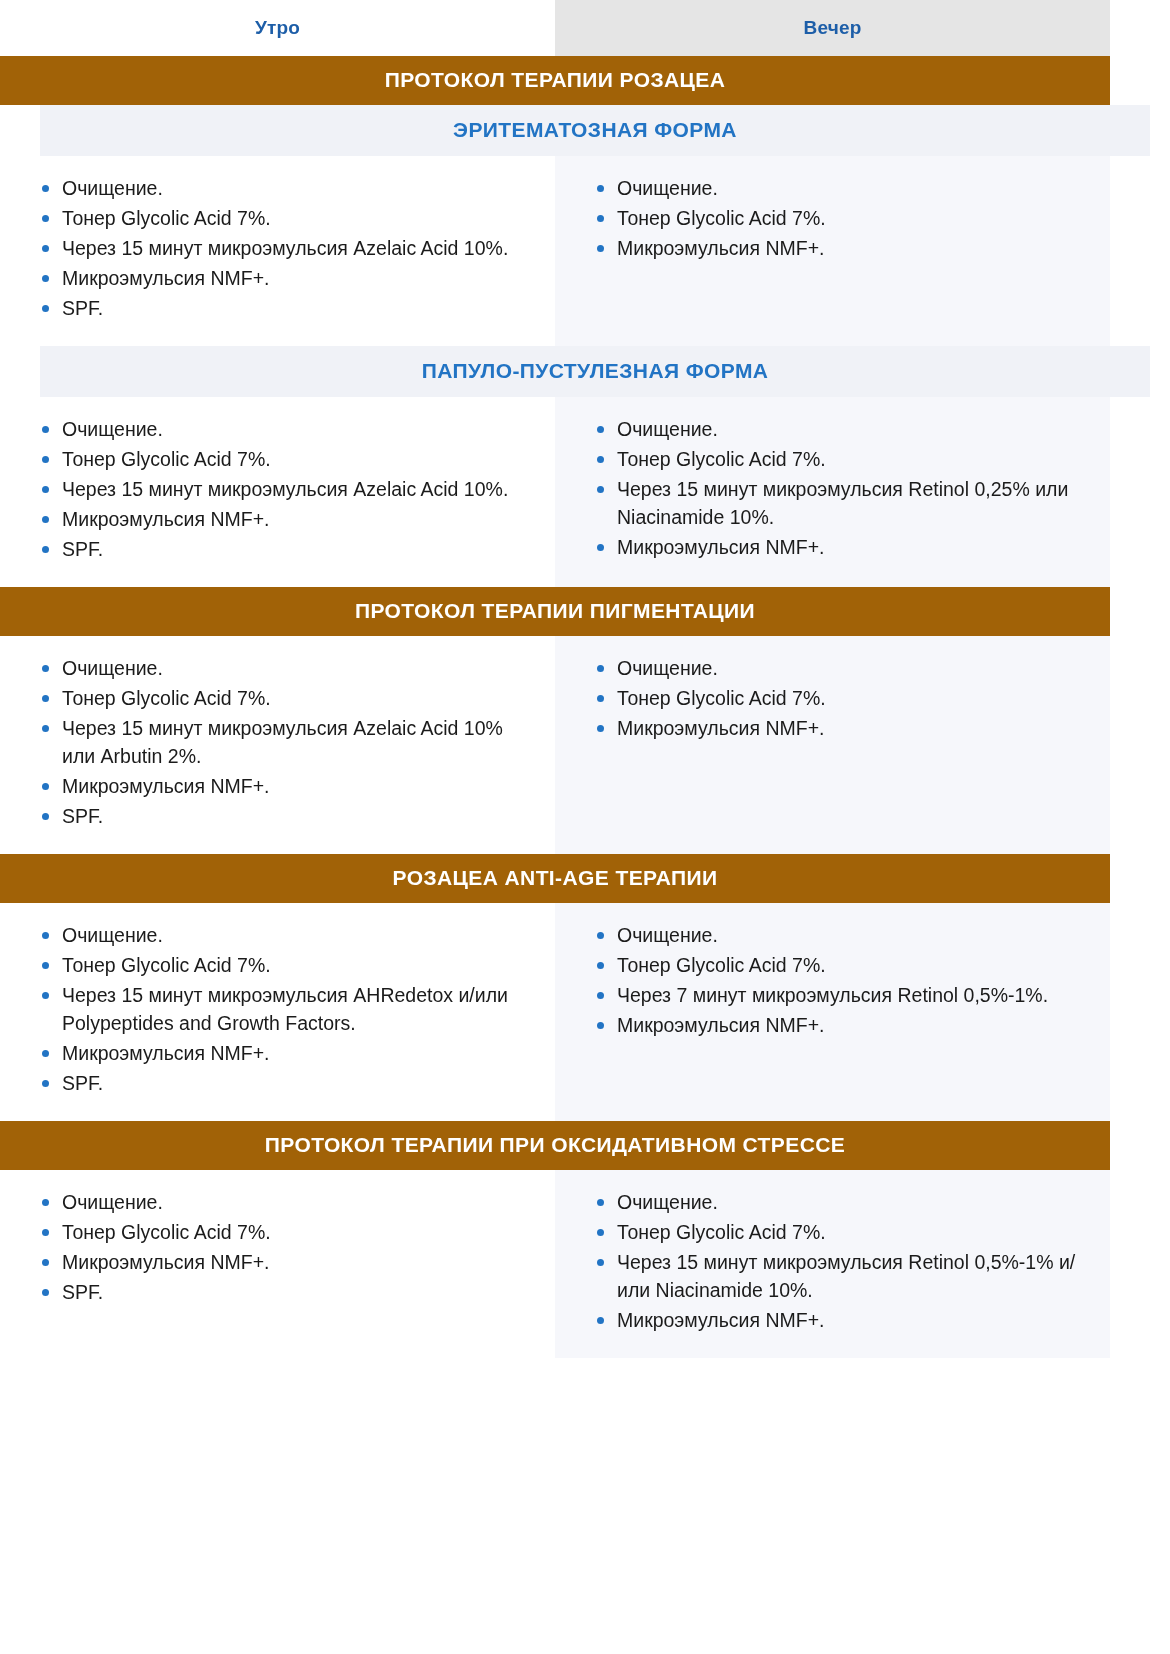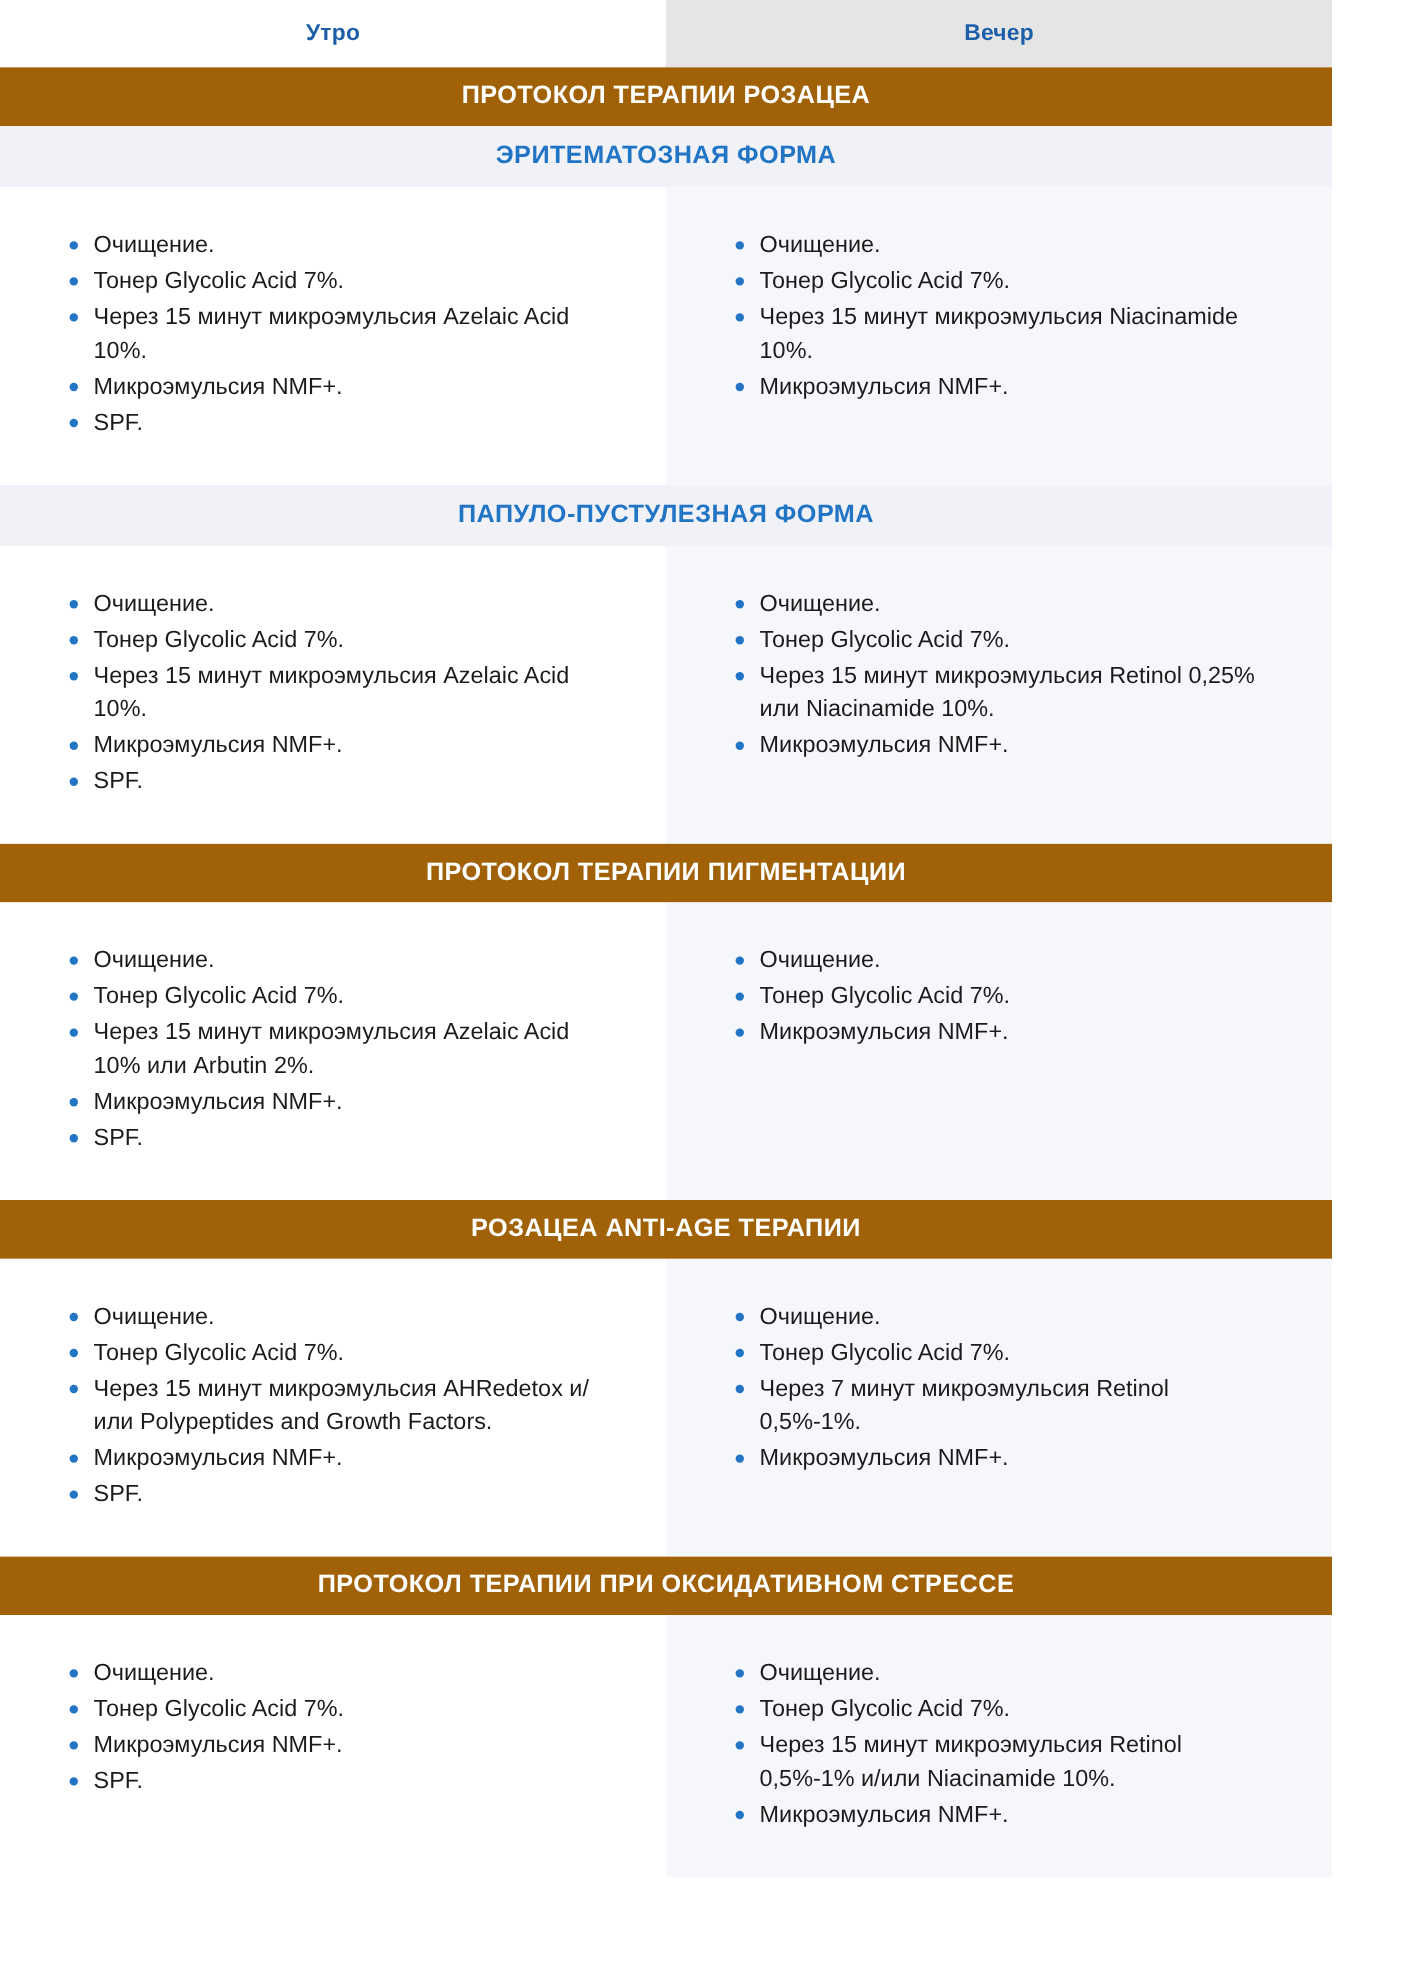--- a/index.html
+++ b/index.html
@@ -60,38 +60,39 @@
   .band-form {
     width: 1110px;
     background: #f0f2f7;
     color: #2274c4;
     text-align: center;
     font-size: 21px;
     font-weight: bold;
     letter-spacing: .4px;
     padding: 13px 0 14px 0;
     box-sizing: border-box;
+    margin-left: 40px;
   }
 
   
   .row {
     display: flex;
     width: 1110px;
   }
   .cell {
     width: 555px;
     box-sizing: border-box;
     padding: 18px 34px 22px 34px;
   }
   .cell.morning { background: #ffffff; }
   .cell.evening { background: #f6f7fb; }
 
   ul.steps {
     list-style: none;
-    margin: 16px;
+    margin: 0;
     padding: 0;
   }
   ul.steps li {
     position: relative;
     padding-left: 28px;
     font-size: 19.5px;
     line-height: 28px;
     margin-bottom: 2px;
     color: #1b1b1b;
   }
@@ -131,21 +132,20 @@
             <li>Тонер Glycolic Acid 7%.</li>
             <li>Через 15 минут микроэмульсия Azelaic Acid 10%.</li>
             <li>Микроэмульсия NMF+.</li>
             <li>SPF.</li>
           </ul>
         </div>
         <div class="cell evening">
           <ul class="steps">
             <li>Очищение.</li>
             <li>Тонер Glycolic Acid 7%.</li>
-            <li>Через 15 минут микроэмульсия Niacinamide 10%.</li>
             <li>Микроэмульсия NMF+.</li>
           </ul>
         </div>
       </div>
       <div class="band-form">ПАПУЛО-ПУСТУЛЕЗНАЯ ФОРМА</div>
       <div class="row">
         <div class="cell morning">
           <ul class="steps">
             <li>Очищение.</li>
             <li>Тонер Glycolic Acid 7%.</li>

